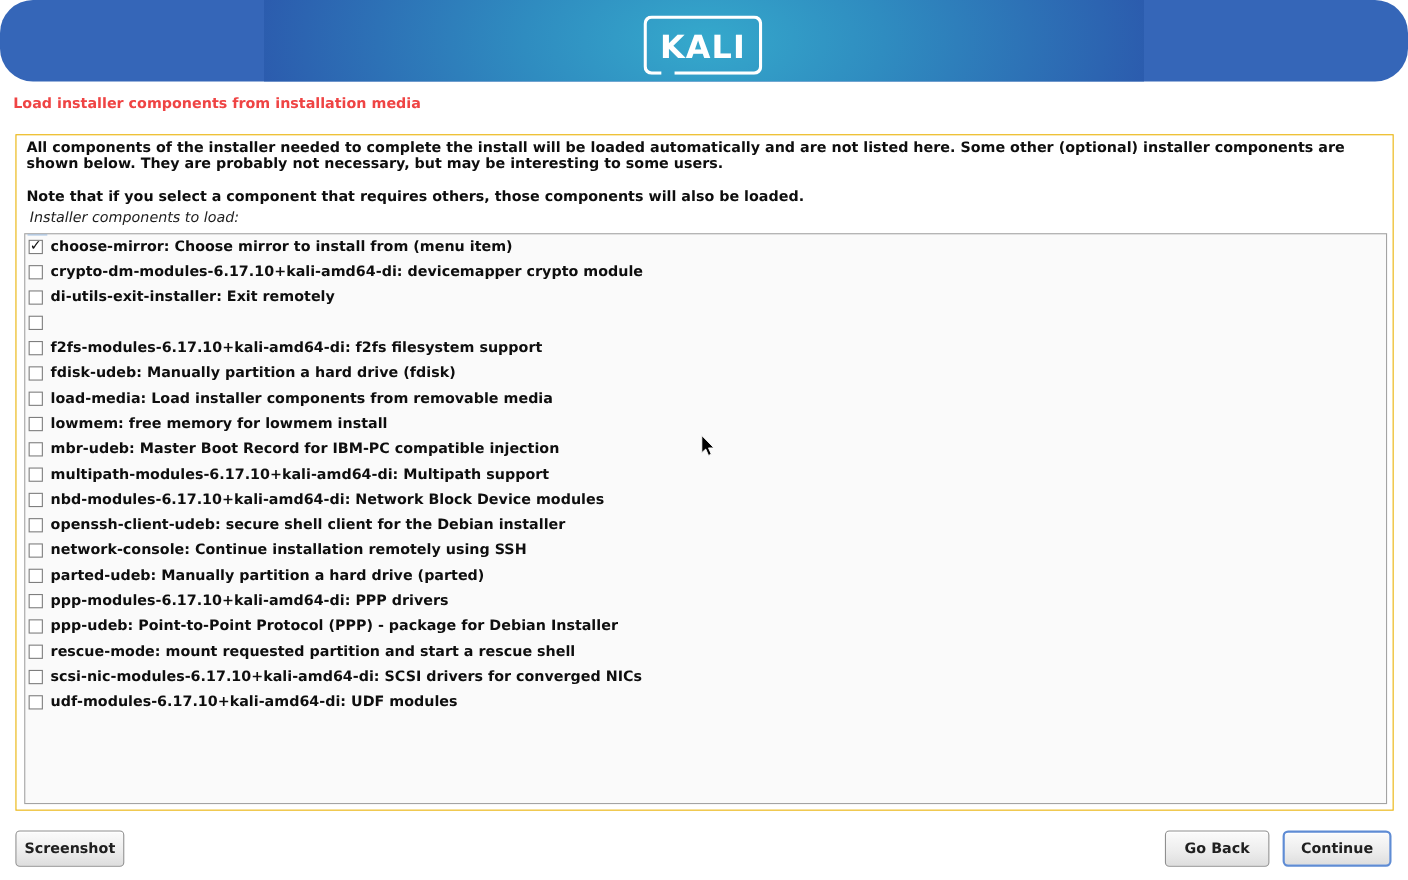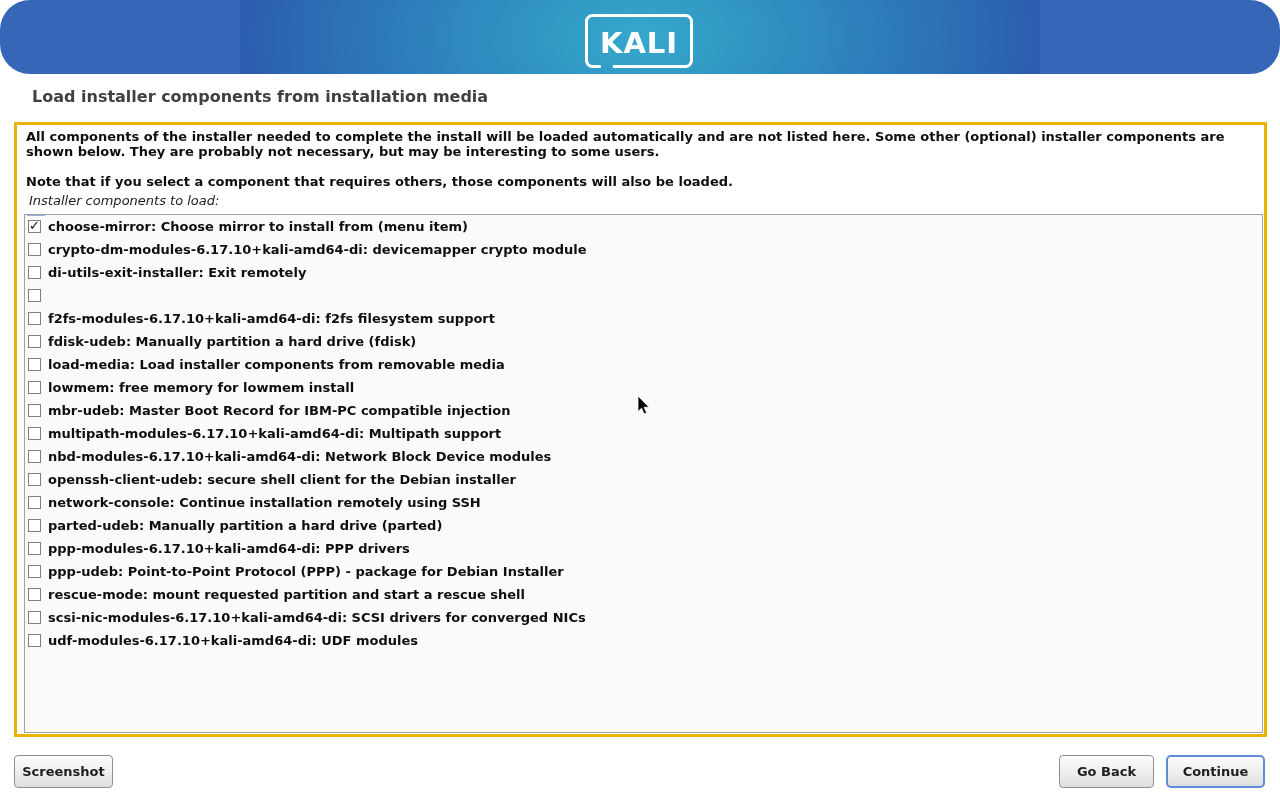--- a/index.html
+++ b/index.html
@@ -29,32 +29,32 @@
   }
   .logo {
     position: absolute;
     left: 585px; top: 14px;
     width: 108px; height: 54px;
   }
 
   
   .page-title {
     position: absolute;
-    left: 32px; top: 87px;
-    font-size: 16px;
-    font-weight: bold;
-    color: #404040;
+    left: 12px; top: 87px;
+    font-size: 13px;
+    font-weight: bold;
+    color: #ef4444;
   }
 
   
   .frame {
     position: absolute;
     left: 14px; top: 122px;
     width: 1253px; height: 615px;
-    border: 3px solid #eab308;
+    border: 1px solid #eab308;
     background: #ffffff;
   }
   .para {
     position: absolute;
     left: 9px;
     width: 1226px;
     font-size: 13px;
     font-weight: bold;
     line-height: 15px;
     color: #0e0e0e;

